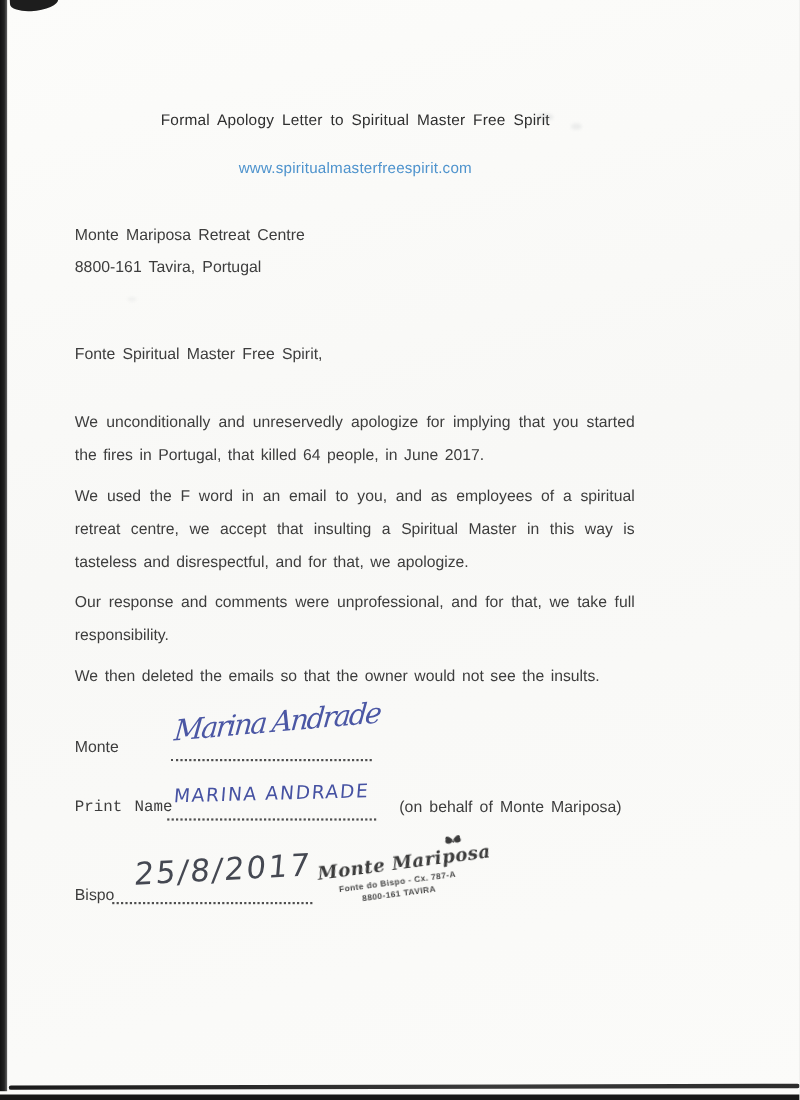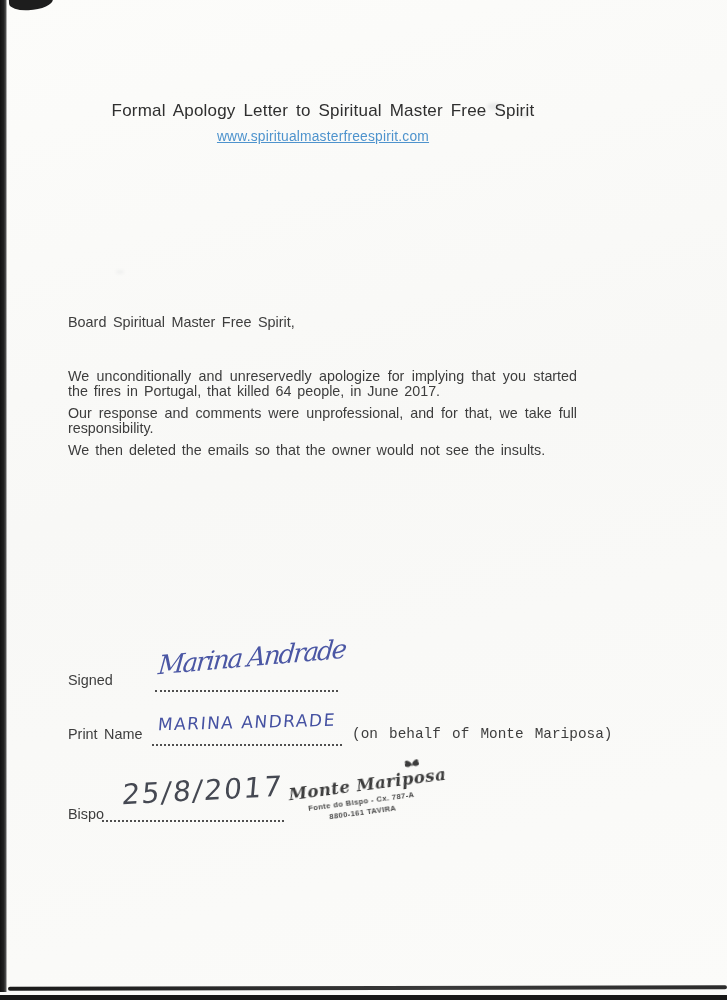--- a/index.html
+++ b/index.html
@@ -42,66 +42,66 @@
     position: absolute; background: #9aa0a6; border-radius: 50%;
     filter: blur(1.5px);
   }
   .smudge.s1 { left: 487px; top: 103px; width: 16px; height: 7px; opacity: .18; }
   .smudge.s2 { left: 519px; top: 112px; width: 10px; height: 6px; opacity: .15; }
   .smudge.s3 { left: 116px; top: 270px; width: 8px; height: 4px; opacity: .10; }
 
   
   .title-block { position: absolute; left: 68px; top: 101px; width: 510px; text-align: center; }
   .letter-title {
-    font-size: 17px; color: #2f2f2f; letter-spacing: 0.2px; word-spacing: 3px;
+    font-size: 14px; color: #2f2f2f; letter-spacing: 0.2px; word-spacing: 3px;
   }
   .site-link {
-    margin-top: 8px; font-size: 13.8px; color: #4e93cd;
-    text-decoration: underline; letter-spacing: 0.2px;
+    margin-top: 28px; font-size: 13.8px; color: #4e93cd;
+    letter-spacing: 0.2px;
   }
 
   .sender-block { position: absolute; left: 68px; top: 207px; font-size: 14.4px; }
   .sender-block div { margin-bottom: 14px; line-height: 14.5px; word-spacing: 2.5px; }
 
   .salutation { position: absolute; left: 68px; top: 314px; font-size: 14.4px; word-spacing: 2.5px; }
 
   .letter-body { position: absolute; left: 68px; top: 369px; width: 509px; }
   .letter-body p {
     margin: 0 0 7px 0;
     font-size: 14.3px;
-    line-height: 15px;
+    line-height: 30px;
     text-align: justify;
     word-spacing: 2px;
     color: #3d3d3d;
   }
 
   
   .label { position: absolute; font-size: 14.4px; color: #3d3d3d; word-spacing: 2.5px; }
   .dotline { position: absolute; border-bottom: 2px dotted #4f4f4f; }
 
   #signed-label { left: 68px; top: 672px; }
   #signed-line  { left: 155px; top: 666px; width: 183px; height: 24px; }
   .signature-script {
     position: absolute; left: 158px; top: 642px;
     font-family: "DejaVu Serif", serif; font-style: italic;
     font-size: 26px; color: #3d4a9e;
     transform: rotate(-5deg) skewX(-10deg);
     letter-spacing: -2px; opacity: .92; white-space: nowrap;
   }
 
-  #print-label { left: 68px; top: 726px; }
+  #print-label { left: 68px; top: 726px; font-family: Liberation Mono, monospace; }
   #print-line  { left: 152px; top: 716px; width: 190px; height: 28px; }
   .print-script {
     position: absolute; left: 158px; top: 712px;
     font-family: "DejaVu Sans", sans-serif;
     font-size: 17px; color: #3d4a9e;
     transform: rotate(-1.5deg) skewX(-6deg);
     letter-spacing: 1.5px; opacity: .95; white-space: nowrap;
   }
-  #print-suffix { left: 352px; top: 726px; font-family: Liberation Mono, monospace; }
+  #print-suffix { left: 363px; top: 726px; }
 
   #date-label { left: 68px; top: 806px; }
   #date-line  { left: 102px; top: 794px; width: 182px; height: 26px; }
   .date-script {
     position: absolute; left: 122px; top: 774px;
     font-family: "DejaVu Sans", sans-serif;
     font-size: 28px; color: #363a45;
     transform: rotate(-3deg) skewX(-8deg);
     letter-spacing: 2px; opacity: .92; white-space: nowrap;
   }
@@ -134,30 +134,35 @@
   <div class="smudge s2"></div>
   <div class="smudge s3"></div>
   <div class="bottom-line"></div>
   <div class="bottom-band"></div>
 
   <div class="title-block">
     <div class="letter-title">Formal Apology Letter to Spiritual Master Free Spirit</div>
     <div class="site-link">www.spiritualmasterfreespirit.com</div>
   </div>
 
+  <div class="sender-block">
+    <div>Monte Mariposa Retreat Centre</div>
+    <div>8800-161 Tavira, Portugal</div>
+  </div>
 
-  <div class="salutation">Board Spiritual Master Free Spirit,</div>
+  <div class="salutation">Fonte Spiritual Master Free Spirit,</div>
 
   <div class="letter-body">
     <p>We unconditionally and unreservedly apologize for implying that you started the fires in Portugal, that killed 64 people, in June 2017.</p>
+    <p>We used the F word in an email to you, and as employees of a spiritual retreat centre, we accept that insulting a Spiritual Master in this way is tasteless and disrespectful, and for that, we apologize.</p>
     <p>Our response and comments were unprofessional, and for that, we take full responsibility.</p>
     <p>We then deleted the emails so that the owner would not see the insults.</p>
   </div>
 
-  <span class="label" id="signed-label">Signed</span>
+  <span class="label" id="signed-label">Monte</span>
   <span class="dotline" id="signed-line"></span>
   <span class="signature-script">Marina Andrade</span>
 
   <span class="label" id="print-label">Print Name</span>
   <span class="dotline" id="print-line"></span>
   <span class="print-script">MARINA ANDRADE</span>
   <span class="label" id="print-suffix">(on behalf of Monte Mariposa)</span>
 
   <span class="label" id="date-label">Bispo</span>
   <span class="dotline" id="date-line"></span>

